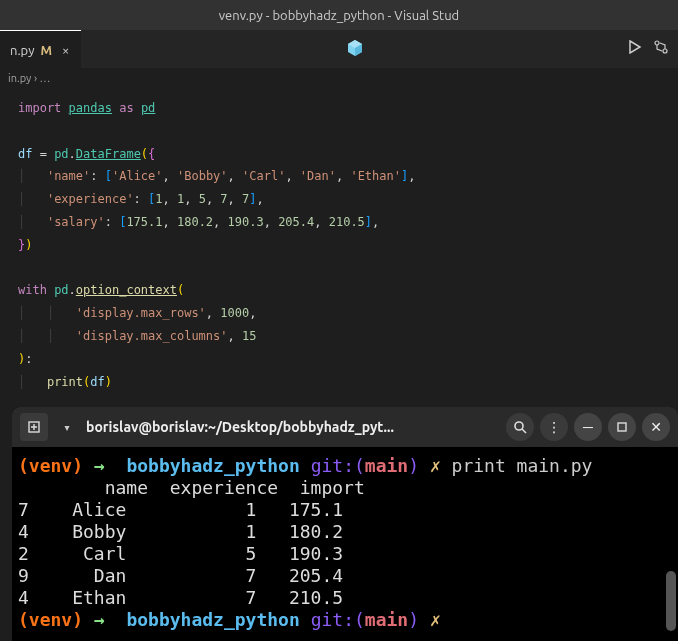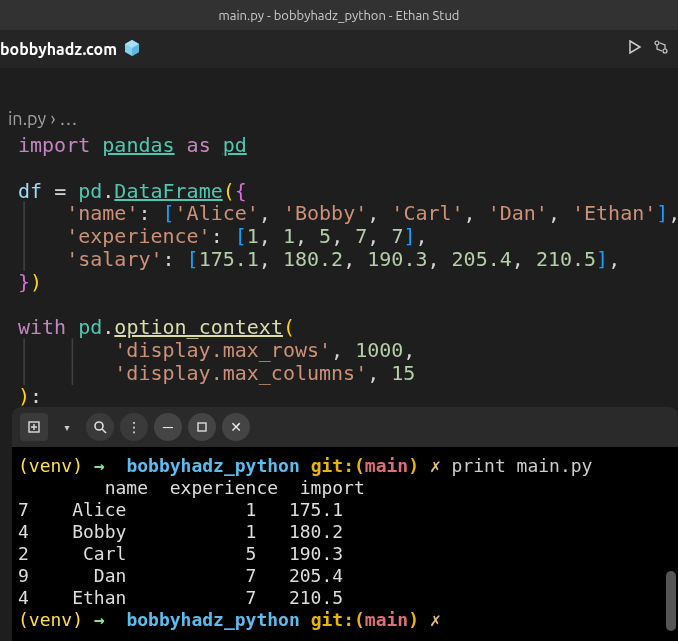--- a/index.html
+++ b/index.html
@@ -57,30 +57,30 @@
     font-size: 16px;
   }
   .cube { display:inline-block; }
   .toolbar-right { display: flex; align-items: center; gap: 12px; padding-right: 10px; color: #c5c5c5; }
 
   
   .breadcrumb {
     padding: 4px 8px;
     color: #a0a0a0;
     font-family: -apple-system, Ubuntu, sans-serif;
-    font-size: 18px;
-    margin-top: 36px;
+    font-size: 11px;
   }
 
   
   .editor {
     padding: 2px 0 0 18px;
-    font-size: 20px;
+    font-size: 12px;
     line-height: 22.8px;
     white-space: pre;
+    margin-top: 7px;
   }
   .kw { color: #c586c0; }
   .mod { color: #4ec9b0; text-decoration: underline; }
   .as { color: #c586c0; }
   .id { color: #9cdcfe; }
   .cls { color: #4ec9b0; text-decoration: underline; }
   .nul { color: #4ec9b0; }
   .op { color: #d4d4d4; }
   .paren { color: #ffd700; }
   .brace1 { color: #da70d6; }
@@ -141,48 +141,54 @@
   }
   .term-circle.dark { background: #444; }
   .term-body {
     padding: 8px 6px 10px 6px;
     font-size: 18px;
     line-height: 22px;
     white-space: pre;
     font-family: 'Consolas', 'Monaco', monospace;
     color: #ddd;
   }
-  .tv { color: #fde047; }
+  .tv { color: #f97316; font-weight: bold; }
   .arr { color: #89e089; font-weight: bold; }
   .dir { color: #5bbcef; font-weight: bold; margin-top: 24px; }
-  .gitw { color: #eab308; font-weight: bold; }
+  .gitw { color: #8b5cf6; font-weight: normal; }
   .branch { color: #e06c75; font-weight: bold; }
   .x { color: #e5c07b; font-weight: bold; }
   .cmd { color: #ccc; }
   .uline { }
   .scrollbar {
     position: absolute;
     right: 2px;
     bottom: 10px;
     width: 10px;
     height: 60px;
     background: #555;
     border-radius: 5px;
   }
 </style>
 </head>
 <body>
 
 <div class="title-bar">
-  <span>main.py - bobbyhadz_python - Ethan Stud</span>
+  <span>venv.py - bobbyhadz_python - Visual Stud</span>
 </div>
 
 <div class="tab-bar">
+  <div class="tabs">
+    <div class="tab">
+      <span>n.py</span>
+      <span class="tab-modified">M</span>
+      <span class="tab-close">×</span>
+    </div>
+  </div>
   <div class="toolbar-center">
-    <span>bobbyhadz.com</span>
     <span class="cube">
       <svg width="18" height="18" viewBox="0 0 18 18">
           <path d="M9 1 L16 5 L16 13 L9 17 L2 13 L2 5 Z" fill="#7fd3f0"></path>
           <path d="M9 1 L16 5 L9 9 L2 5 Z" fill="#a8e0f5"></path>
           <path d="M9 9 L16 5 L16 13 L9 17 Z" fill="#5ab8dd"></path>
         </svg>
     </span>
   </div>
   <div class="toolbar-right">
     <span>
@@ -223,20 +229,21 @@
 
 <div class="terminal-panel">
   <div class="term-header">
     <div class="term-btn-sq">
       <svg width="14" height="14" viewBox="0 0 14 14">
           <rect x="2" y="2" width="10" height="10" fill="none" stroke="#ddd" stroke-width="1.4"></rect>
           <path d="M7 4 L7 10 M4 7 L10 7" stroke="#ddd" stroke-width="1.4"></path>
         </svg>
     </div>
     <div class="term-btn-drop">▾</div>
+    <div class="term-title">borislav@borislav:~/Desktop/bobbyhadz_pyt...</div>
     <div class="term-actions">
       <div class="term-circle">
         <svg width="14" height="14" viewBox="0 0 14 14">
             <circle cx="6" cy="6" r="4" fill="none" stroke="#ddd" stroke-width="1.6"></circle>
             <path d="M9 9 L13 13" stroke="#ddd" stroke-width="1.6"></path>
           </svg>
       </div>
       <div class="term-circle">⋮</div>
       <div class="term-circle dark">─</div>
       <div class="term-circle dark">

